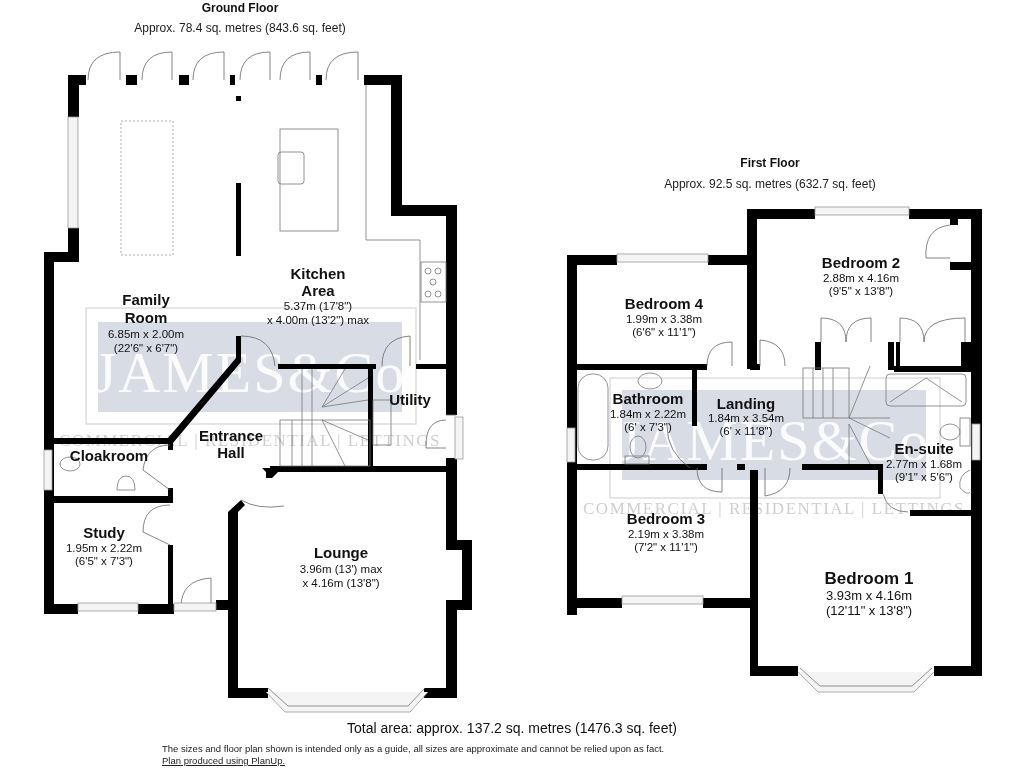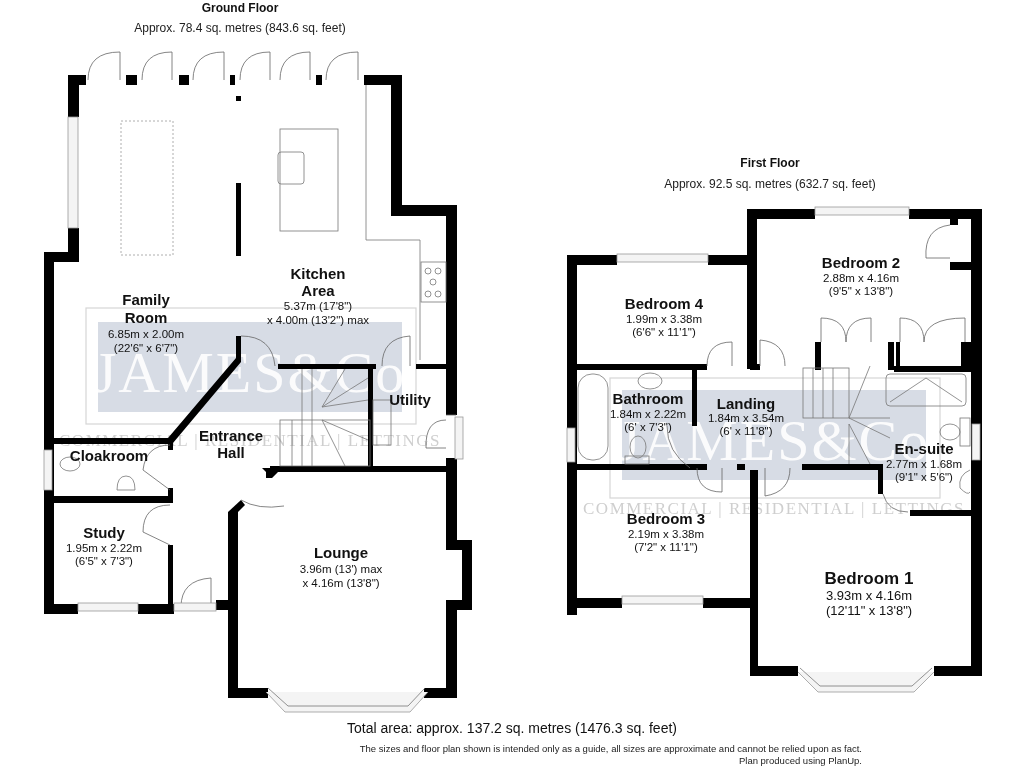--- a/index.html
+++ b/index.html
@@ -12,21 +12,21 @@
   .thin { fill:none; stroke:#777; stroke-width:0.8; }
   .door { fill:none; stroke:#666; stroke-width:0.8; }
   .win { fill:#f4f4f4; stroke:#999; stroke-width:0.8; }
   .rname { font-family:"Liberation Sans", sans-serif; font-weight:bold; font-size:15px; fill:#111; text-anchor:middle; }
   .rdim { font-family:"Liberation Sans", sans-serif; font-size:11.5px; fill:#111; text-anchor:middle; }
   .wm-box { fill:#c9d0dc; opacity:0.75; }
   .wm-frame { fill:none; stroke:#d6d6d6; stroke-width:1.2; }
   .wm-text { font-family:"Liberation Serif", serif; font-size:58px; fill:#ffffff; opacity:0.9; text-anchor:middle; letter-spacing:2px; }
   .wm-tag { font-family:"Liberation Serif", serif; font-size:17px; fill:#cfcfcf; text-anchor:middle; letter-spacing:1.5px; }
   .footer-total { font-size:14px; text-align:center; white-space:nowrap; }
-  .footer-note { font-size:9.5px; text-align:right; white-space:nowrap; color:#222; }
+  .footer-note { font-size:9.5px; text-align:left; white-space:nowrap; color:#222; }
 </style>
 </head>
 <body>
 
 <div class="abs floor-title" style="left:120px; top:1px; width:240px;">Ground Floor</div>
 <div class="abs floor-sub" style="left:100px; top:21px; width:280px;">Approx. 78.4 sq. metres (843.6 sq. feet)</div>
 <div class="abs floor-title" style="left:650px; top:156px; width:240px;">First Floor</div>
 <div class="abs floor-sub" style="left:630px; top:177px; width:280px;">Approx. 92.5 sq. metres (632.7 sq. feet)</div>
 
 <svg width="1024" height="768" viewBox="0 0 1024 768">
@@ -308,13 +308,13 @@
   </g>
   <g>
     <text class="rname" x="869" y="584" style="font-size:17px">Bedroom 1</text>
     <text class="rdim" x="869" y="600" style="font-size:13px">3.93m x 4.16m</text>
     <text class="rdim" x="869" y="615" style="font-size:13px">(12'11" x 13'8")</text>
   </g>
 </svg>
 
 <div class="abs footer-total" style="left:212px; top:720px; width:600px;">Total area: approx. 137.2 sq. metres (1476.3 sq. feet)</div>
 <div class="abs footer-note" style="left:162px; top:743px; width:700px;">The sizes and floor plan shown is intended only as a guide, all sizes are approximate and cannot be relied upon as fact.</div>
-<div class="abs footer-note" style="left:162px; top:755px; width:700px;">Plan produced using PlanUp.</div>
+<div class="abs footer-note" style="left:162px; top:755px; width:700px;text-decoration:underline;">Plan produced using PlanUp.</div>
 
 </body></html>

